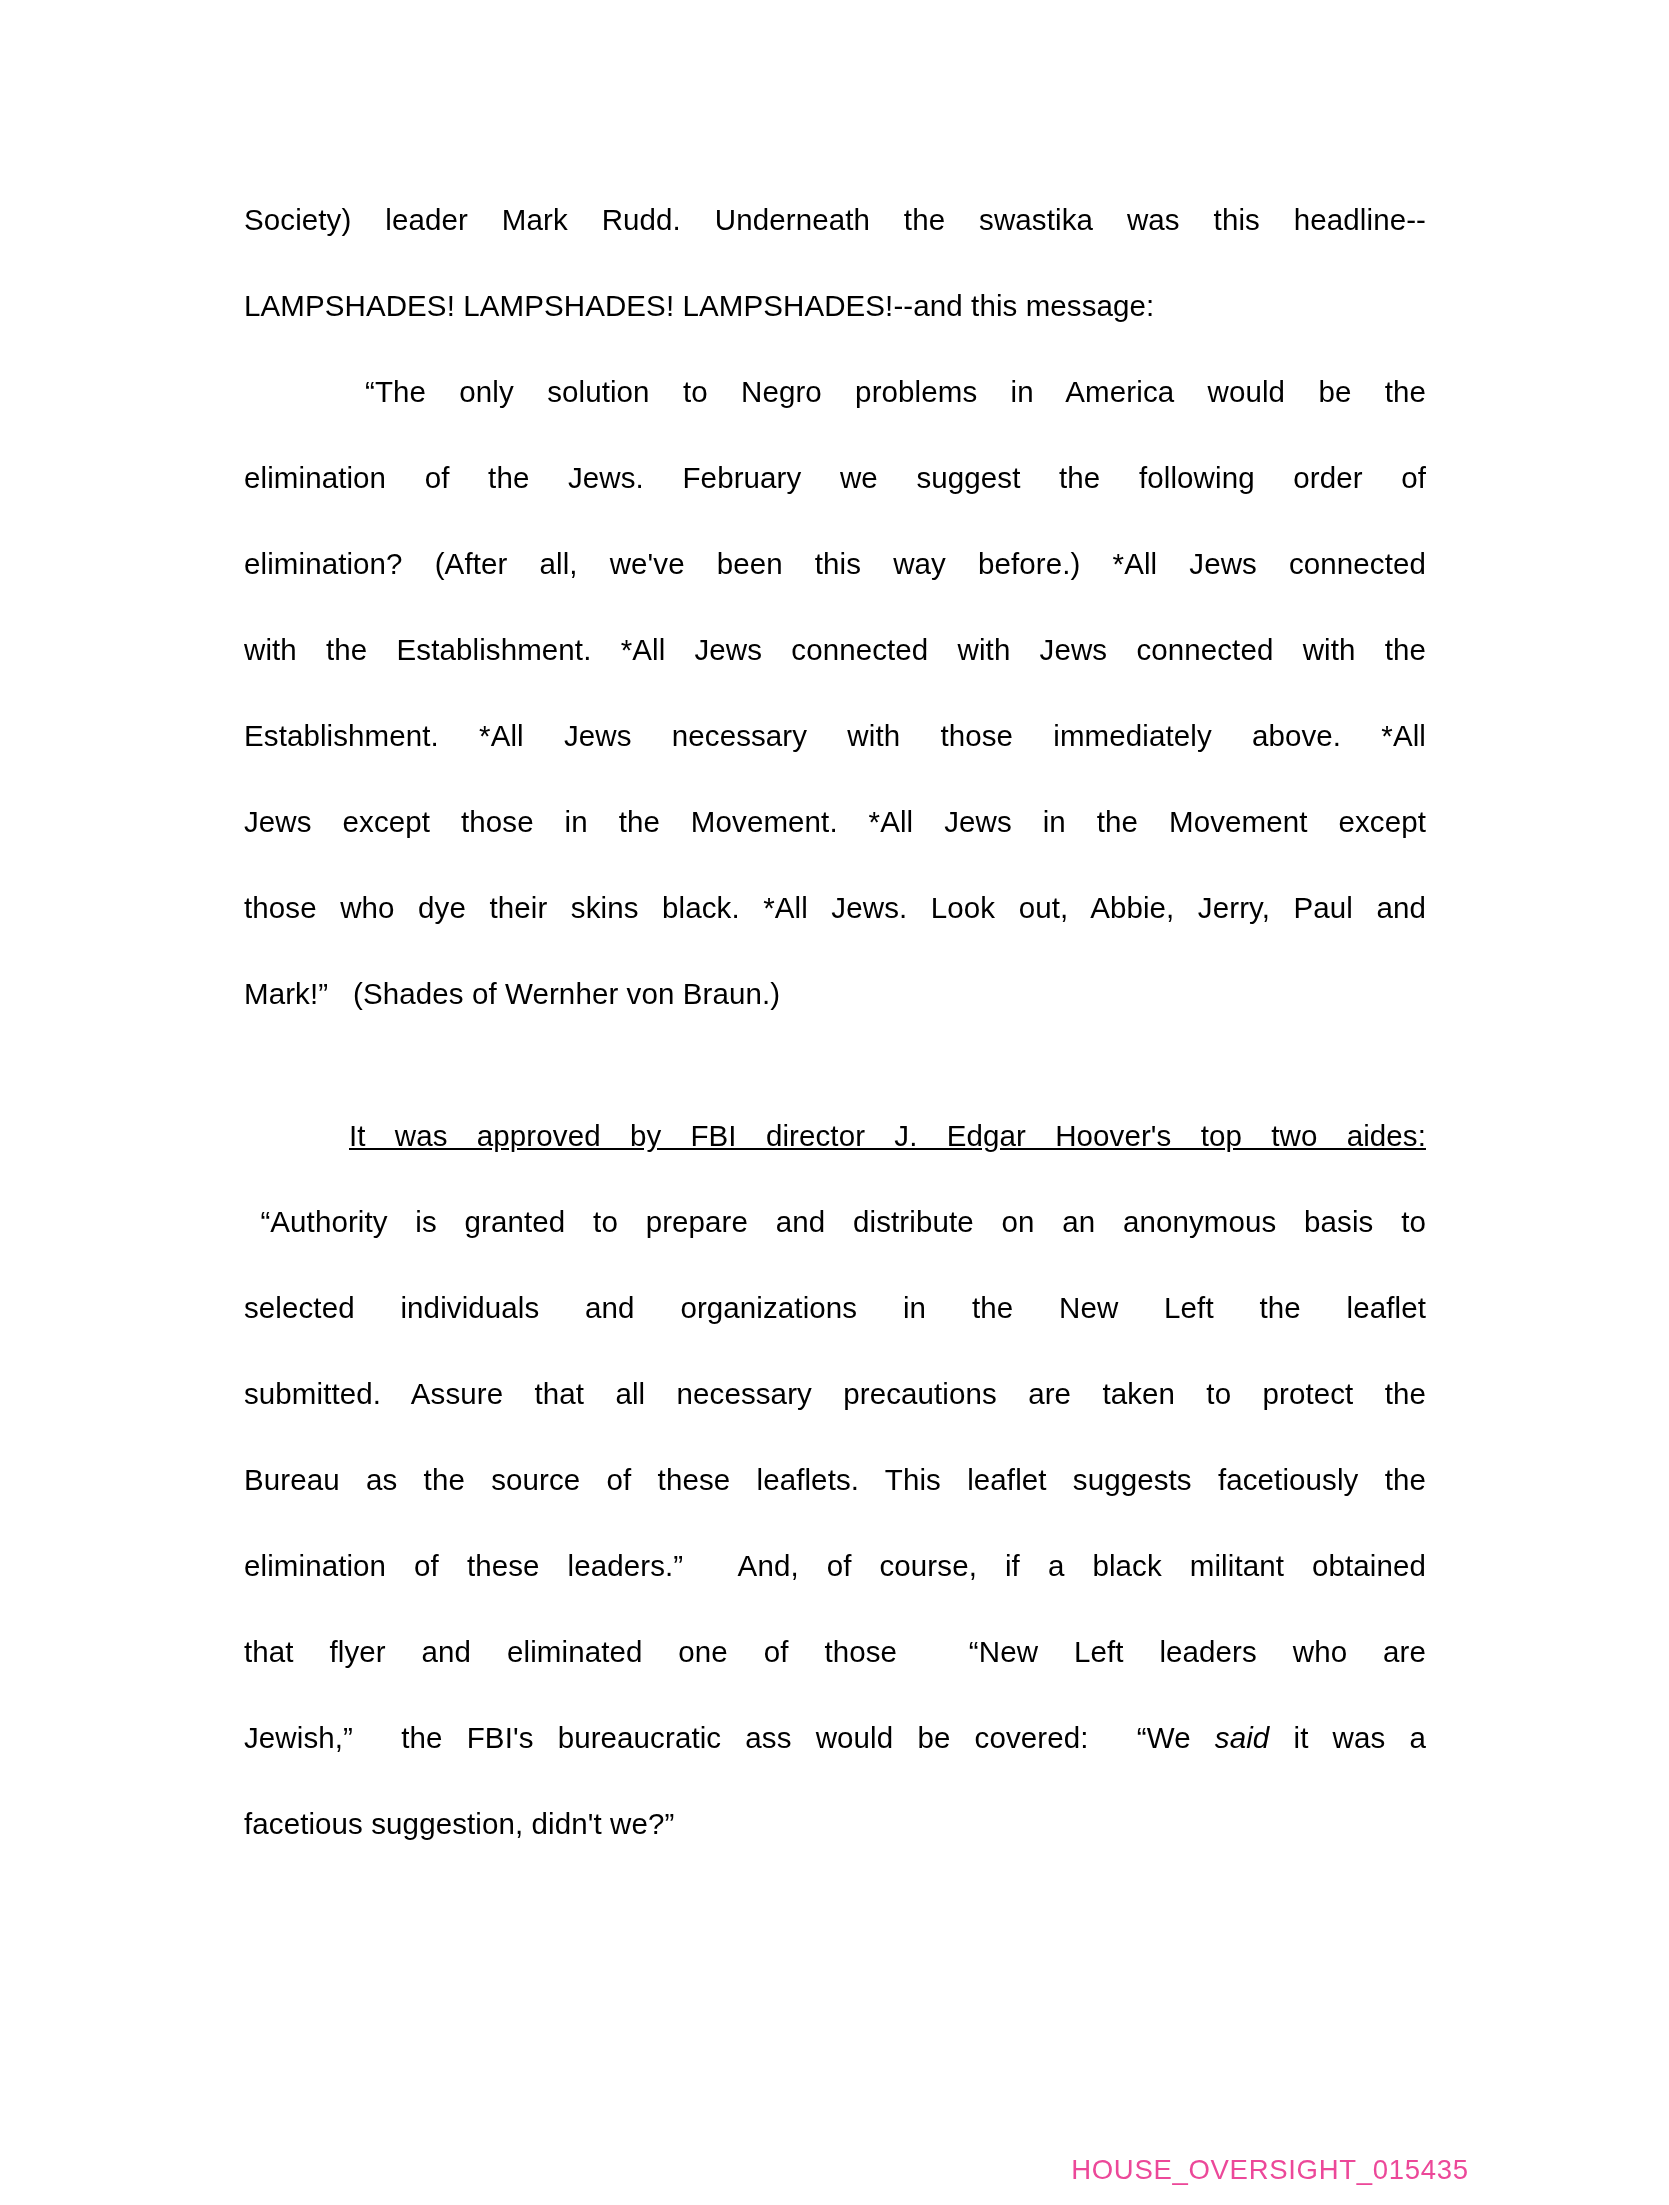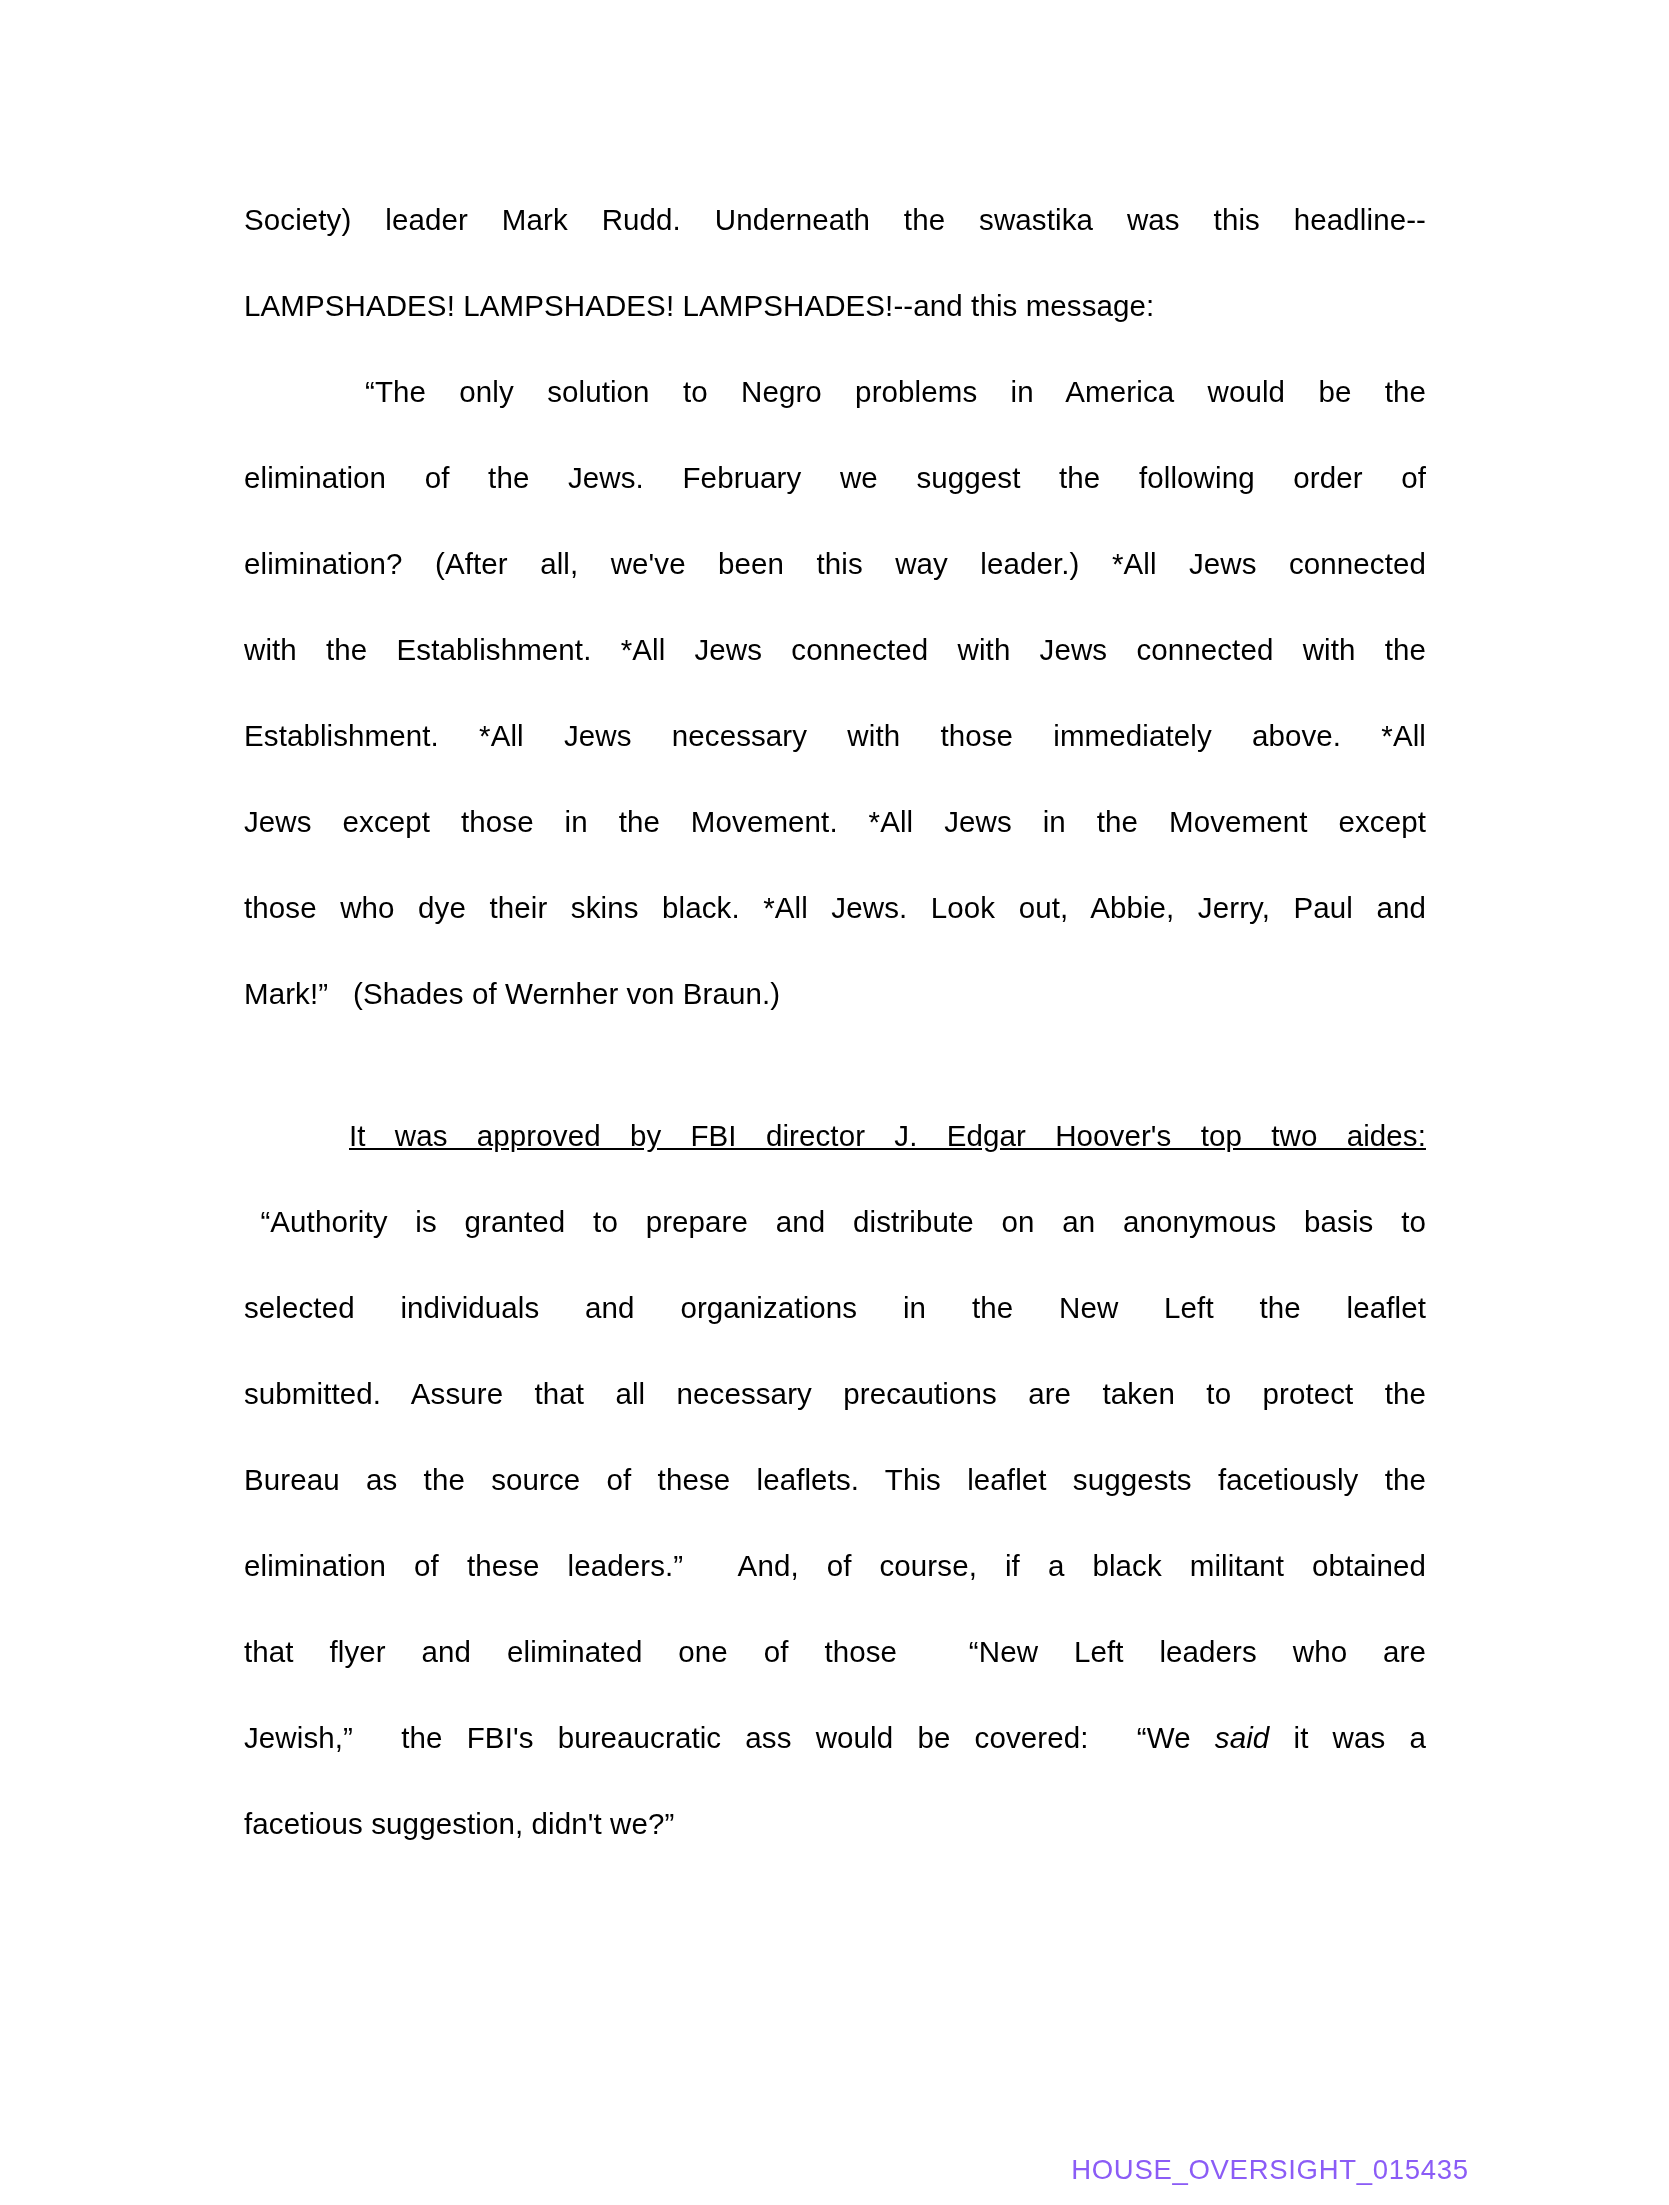--- a/index.html
+++ b/index.html
@@ -30,33 +30,33 @@
   .indent-para  { padding-left: 105px; }
   .indent-small { padding-left: 16.4px; }
   .para-gap     { margin-top: 56px; text-decoration: underline; }
   .italic { font-style: italic; }
   .footer {
     position: absolute;
     top: 2154px;
     right: 18.3px;
     font-size: 27.5px;
     letter-spacing: 0.7px;
-    color: #8b5cf6;
+    color: #ec4899;
   }
 </style>
 </head>
 <body>
 
 <div class="page">
   <div class="text-block">
     <div class="line justify">Society) leader Mark Rudd. Underneath the swastika was this headline--</div>
     <div class="line">LAMPSHADES! LAMPSHADES! LAMPSHADES!--and this message:</div>
     <div class="line justify indent-quote">“The only solution to Negro problems in America would be the</div>
     <div class="line justify">elimination of the Jews. February we suggest the following order of</div>
-    <div class="line justify">elimination? (After all, we've been this way leader.) *All Jews connected</div>
+    <div class="line justify">elimination? (After all, we've been this way before.) *All Jews connected</div>
     <div class="line justify">with the Establishment. *All Jews connected with Jews connected with the</div>
     <div class="line justify">Establishment. *All Jews necessary with those immediately above. *All</div>
     <div class="line justify">Jews except those in the Movement. *All Jews in the Movement except</div>
     <div class="line justify">those who dye their skins black. *All Jews. Look out, Abbie, Jerry, Paul and</div>
     <div class="line">Mark!”&nbsp;&nbsp; (Shades of Wernher von Braun.)</div>
     <div class="line justify indent-para para-gap">It was approved by FBI director J. Edgar Hoover's top two aides:</div>
     <div class="line justify indent-small">“Authority is granted to prepare and distribute on an anonymous basis to</div>
     <div class="line justify">selected individuals and organizations in the New Left the leaflet</div>
     <div class="line justify">submitted. Assure that all necessary precautions are taken to protect the</div>
     <div class="line justify">Bureau as the source of these leaflets. This leaflet suggests facetiously the</div>

